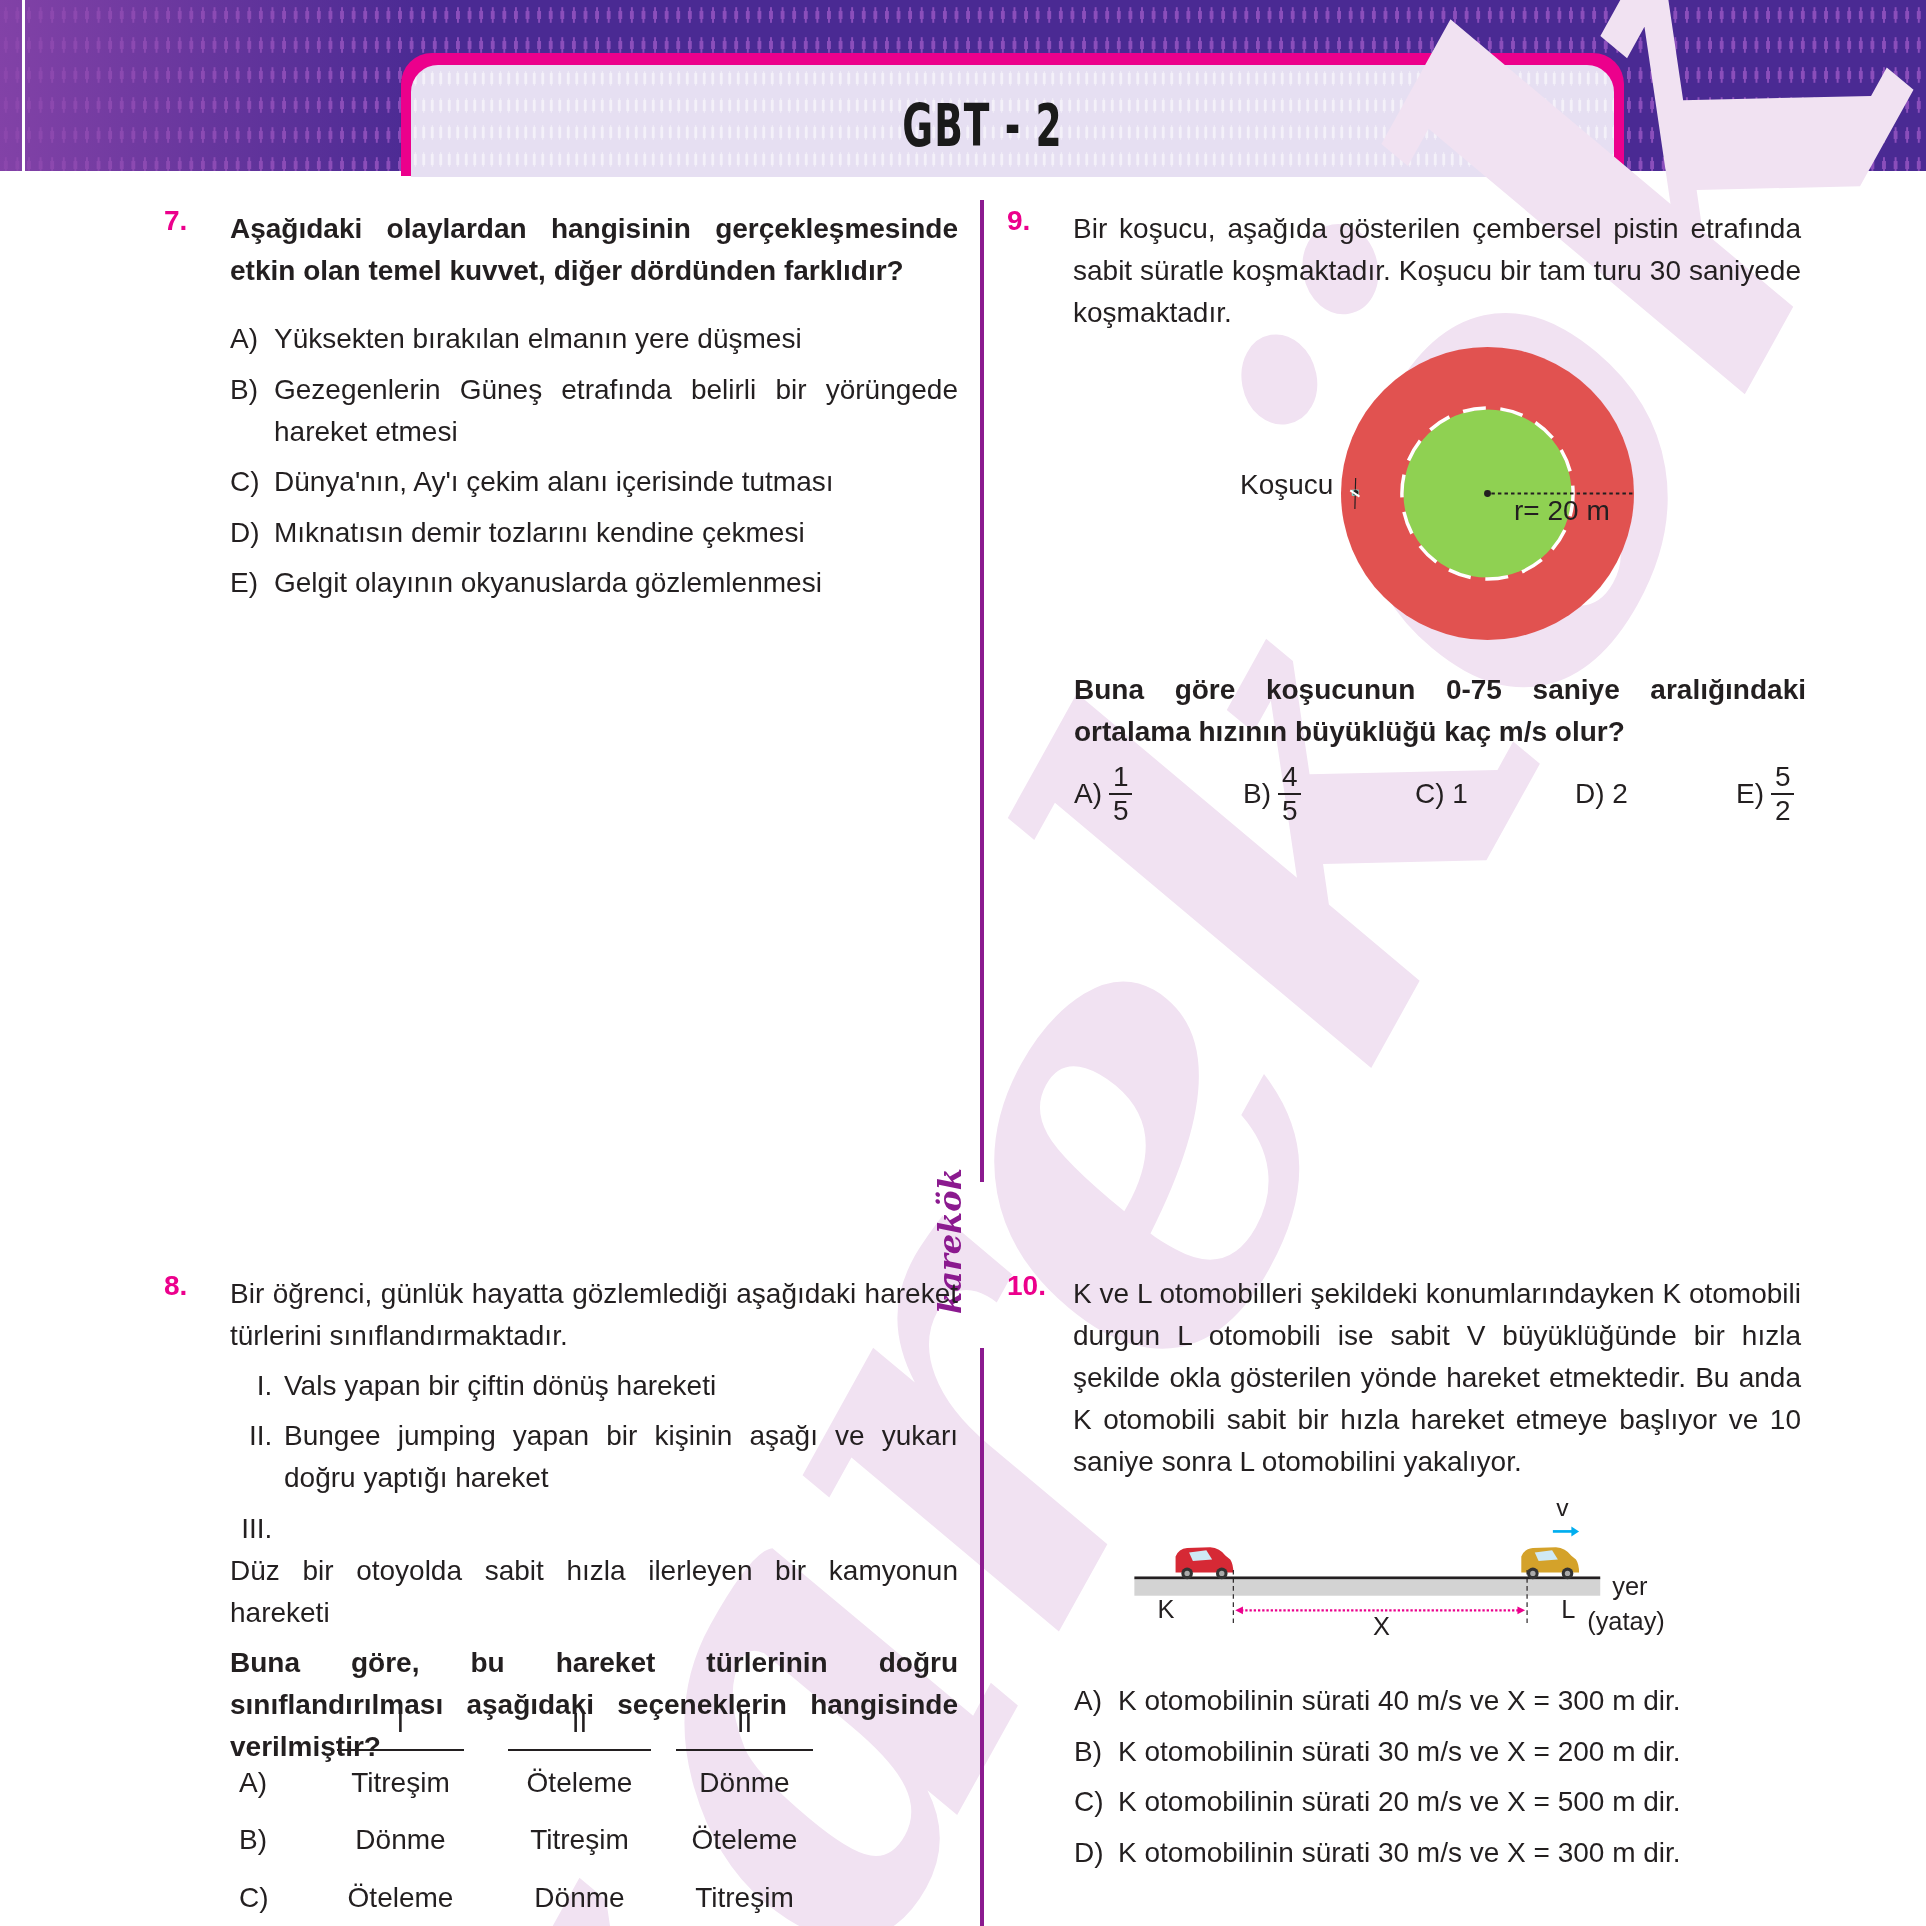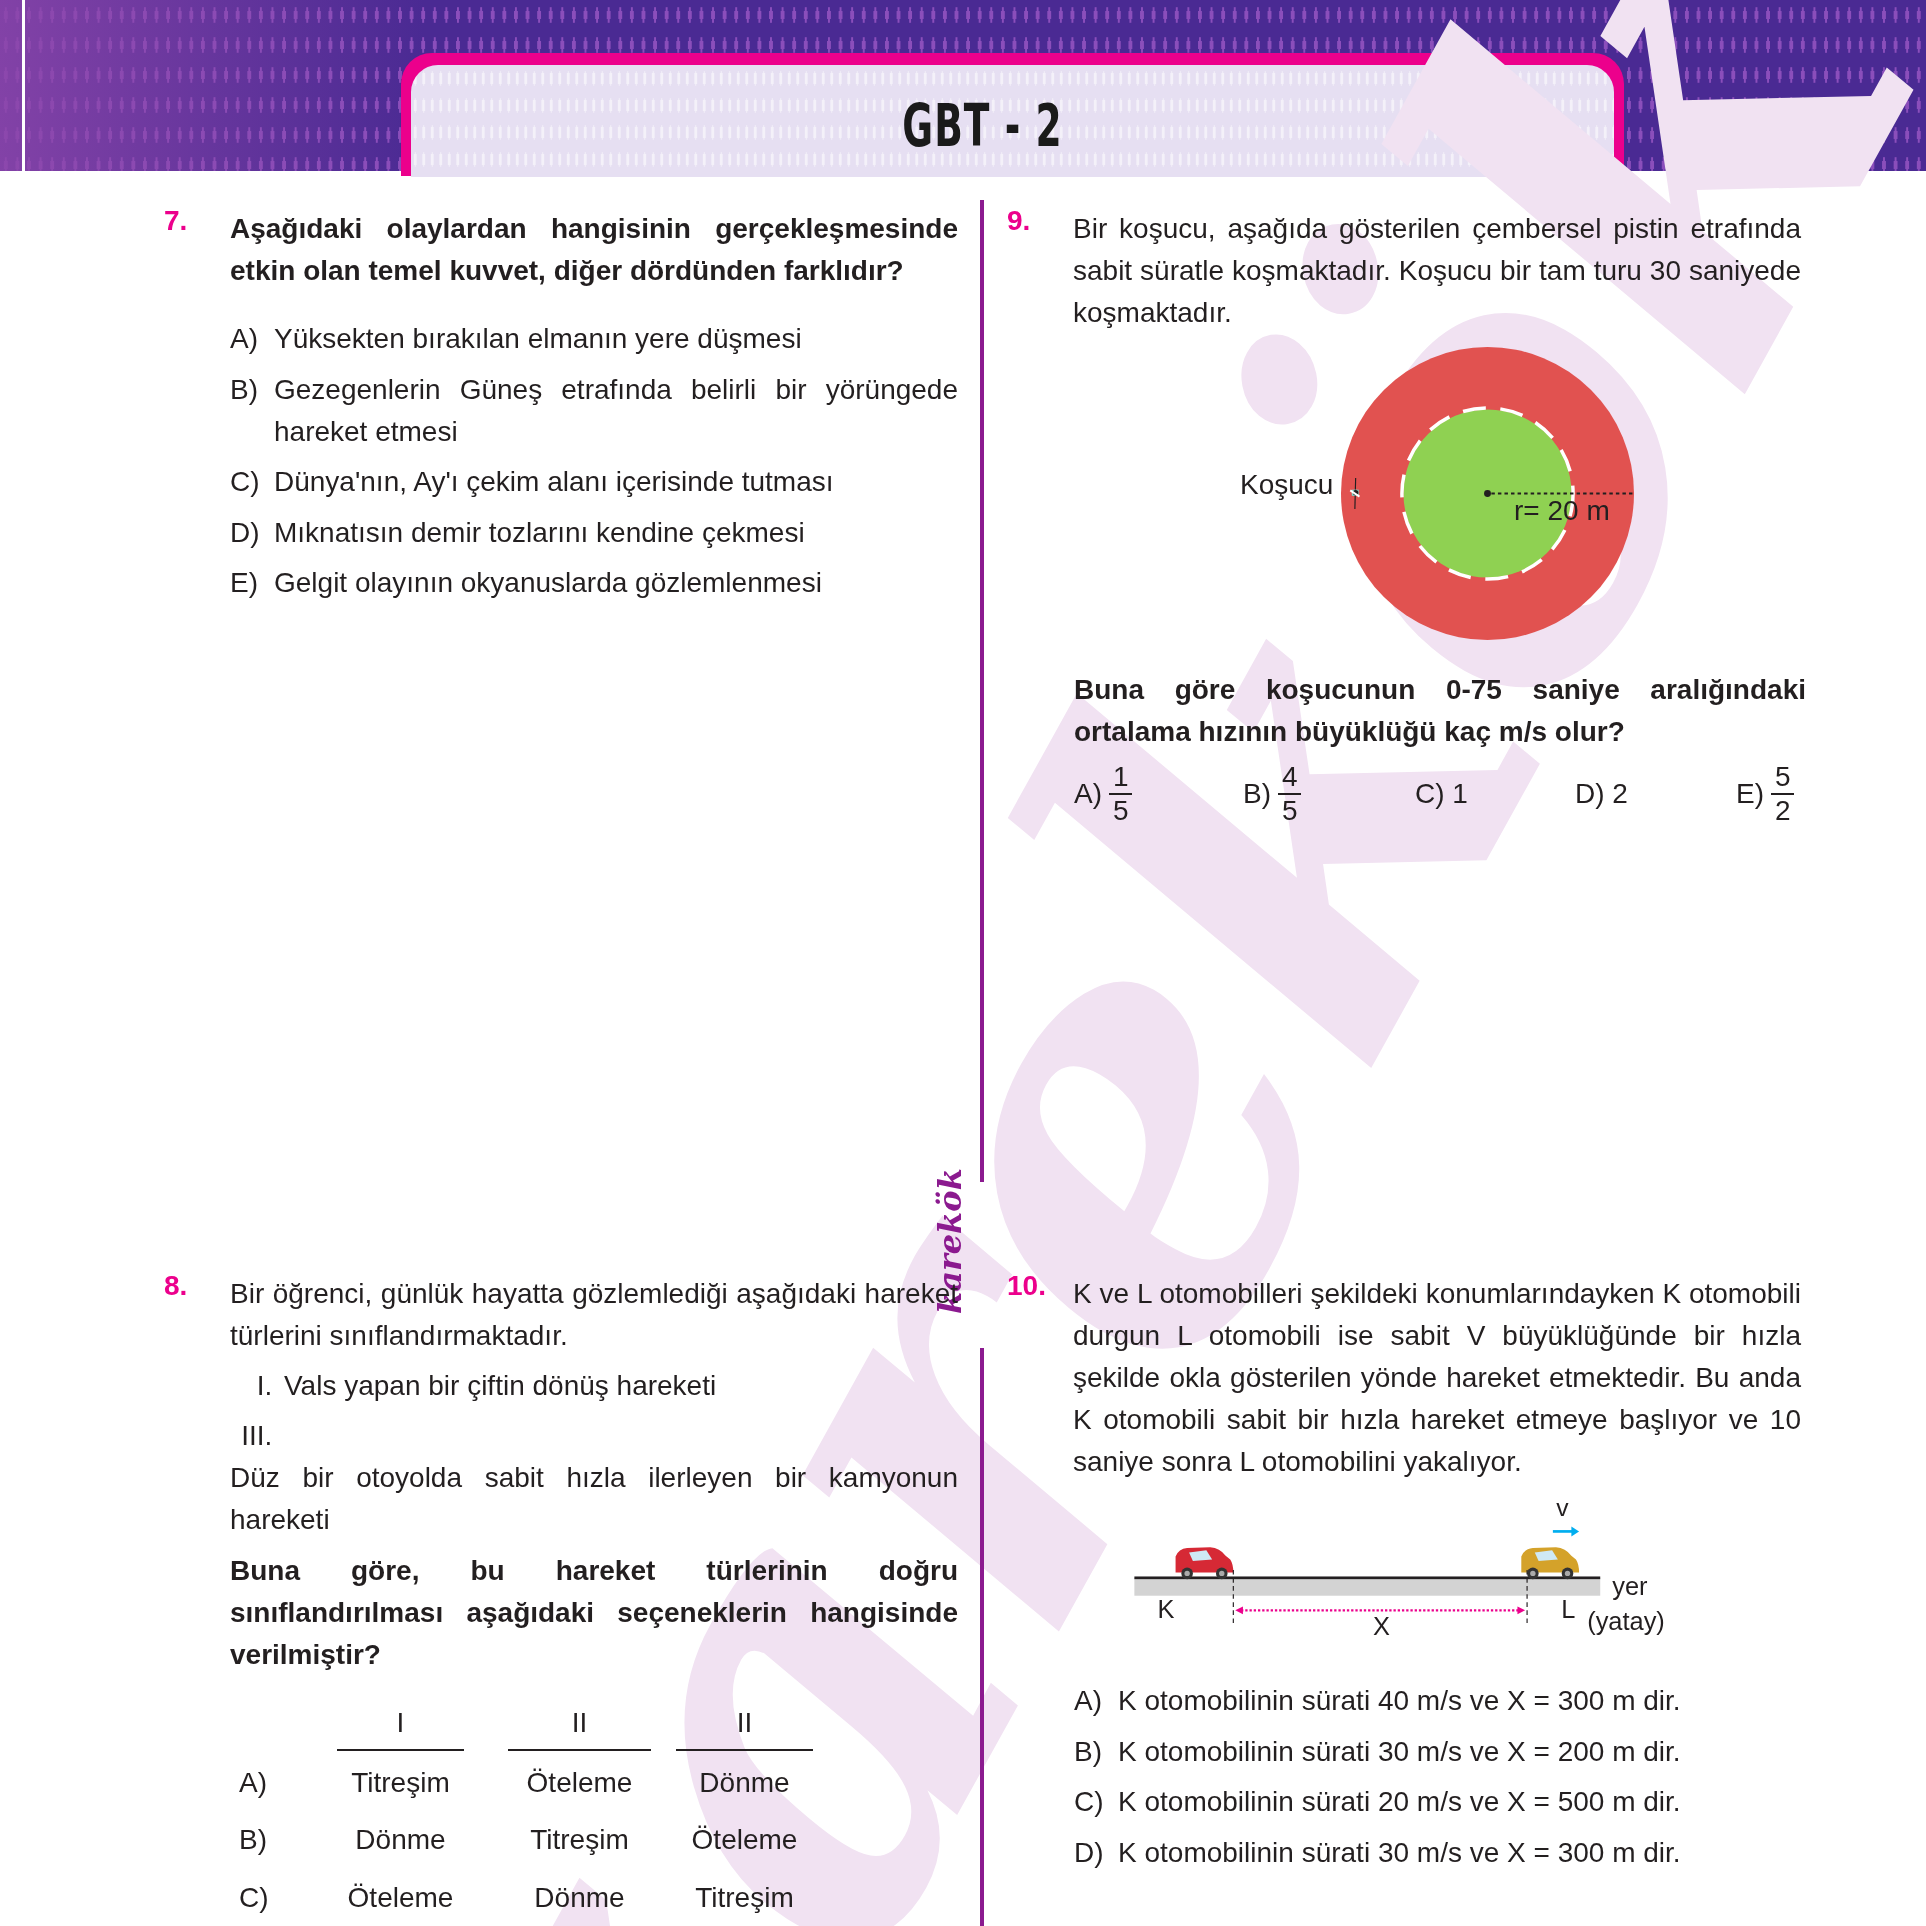--- a/index.html
+++ b/index.html
@@ -184,20 +184,24 @@
 </div>
 
 <div class="q" style="left:164px; top:1265px; width:794px;">
   <div class="qnum">8.</div>
   <div class="qbody" style="width:728px;">
     <div>Bir öğrenci, günlük hayatta gözlemlediği aşağıdaki hareket türlerini sınıflandırmaktadır.</div>
     <div style="height:7.7px"></div>
     <div class="roman">
         <span class="rl">I.</span>
         <span>Vals yapan bir çiftin dönüş hareketi</span>
+      </div>
+    <div class="roman" style="margin-top:8.5px; text-align:justify;">
+        <span class="rl">II.</span>
+        <span>Bungee jumping yapan bir kişinin aşağı ve yukarı doğru yaptığı hareket</span>
       </div>
     <div class="roman" style="margin-top:8.5px; text-align:justify;flex-direction:column;">
         <span class="rl">III.</span>
         <span>Düz bir otoyolda sabit hızla ilerleyen bir kamyonun hareketi</span>
       </div>
     <div style="height:8.5px"></div>
     <div class="bold" style="text-align:justify;">Buna göre, bu hareket türlerinin doğru sınıflandırılması aşağıdaki seçeneklerin hangisinde verilmiştir?</div>
   </div>
 </div>
 

